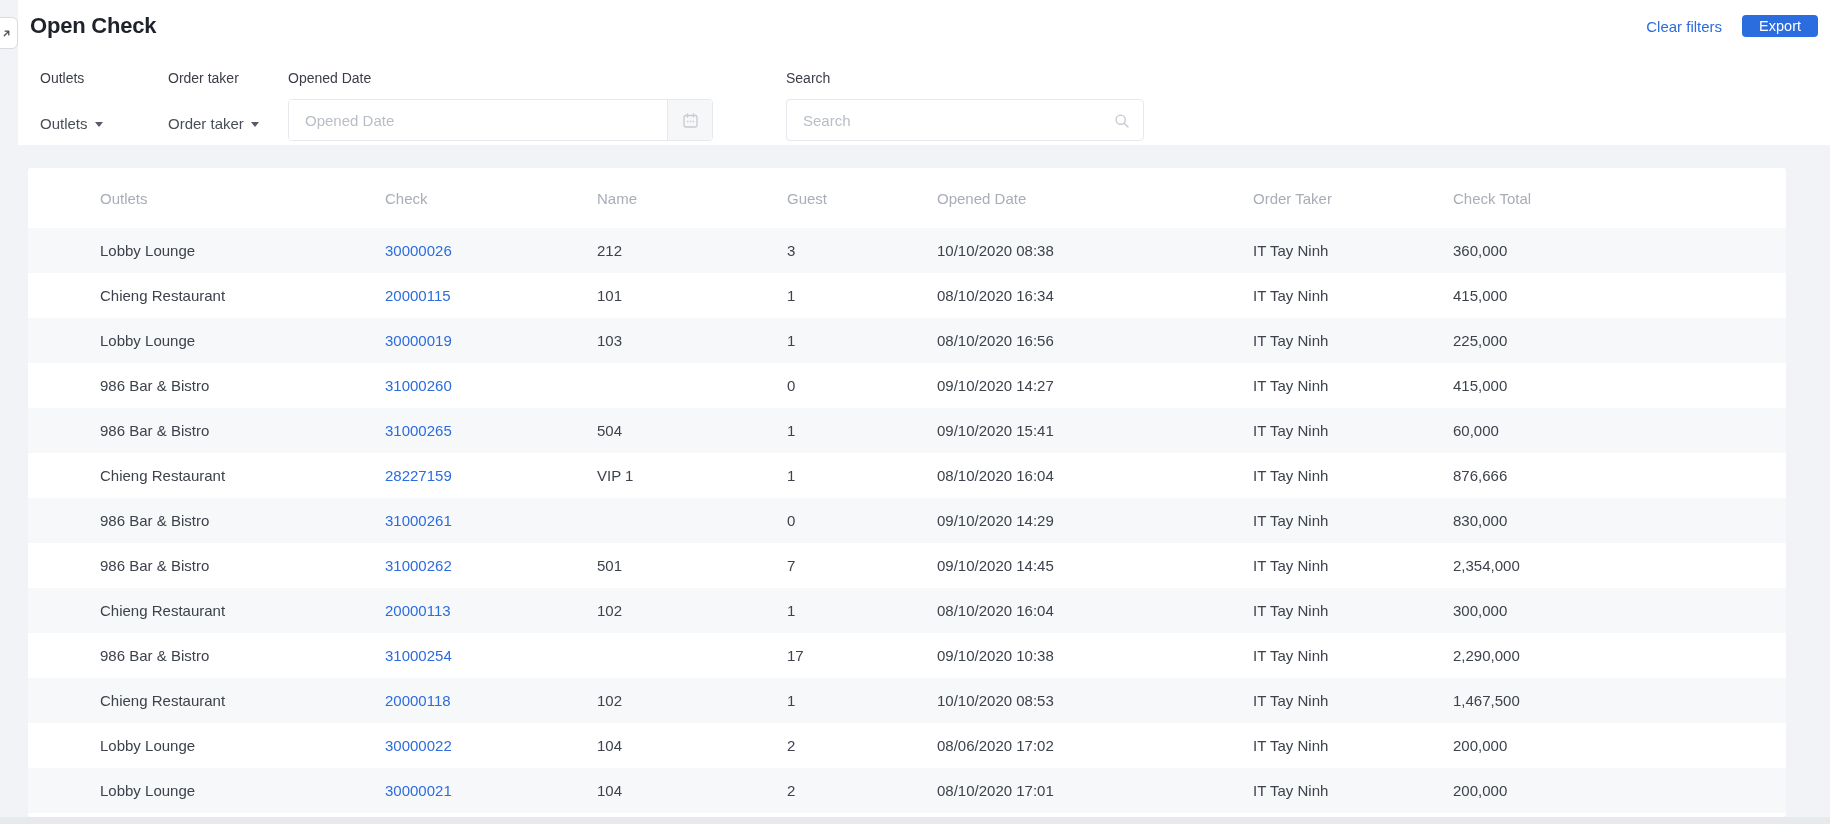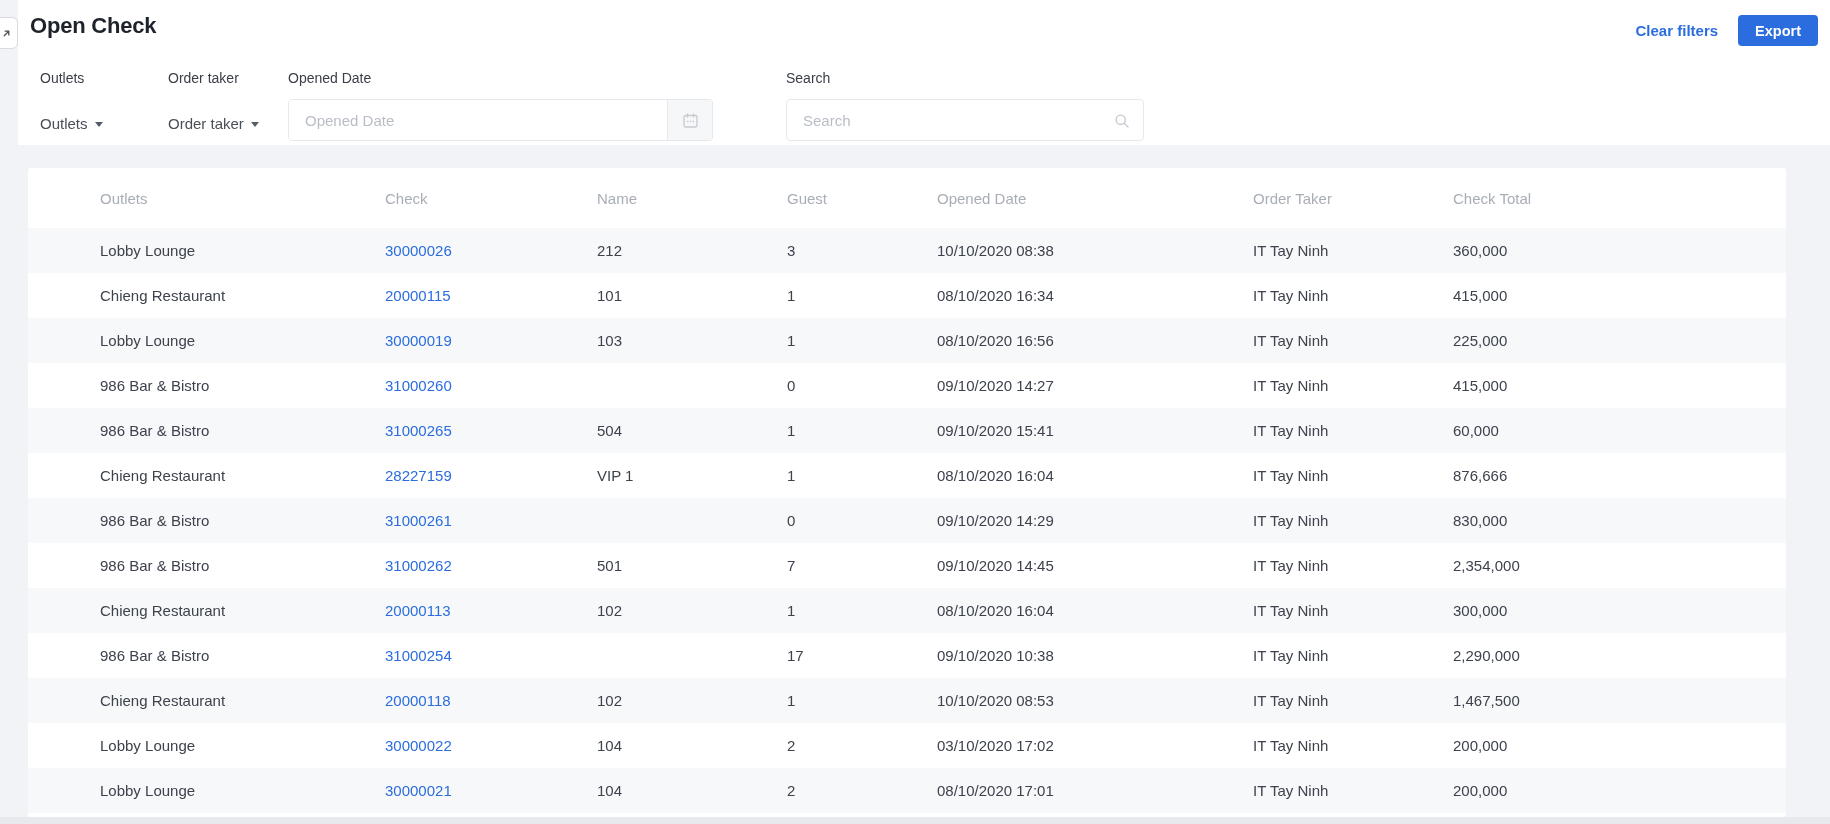--- a/index.html
+++ b/index.html
@@ -29,26 +29,25 @@
     display:flex;align-items:center;justify-content:flex-end;padding-right:5px;
     cursor:pointer;z-index:5;
   }
   .page-title{
     position:absolute;left:30px;top:13px;
     font-size:22px;font-weight:700;color:#1e222a;letter-spacing:-0.2px;
   }
   .header-actions{
     position:absolute;right:12px;top:15px;display:flex;align-items:center;gap:20px;
   }
-  .clear-filters{color:var(--accent);font-size:15px;cursor:pointer;font-weight:bold;}
+  .clear-filters{color:var(--accent);font-size:15px;cursor:pointer;}
   .export-button{
     background:var(--accent);color:#ffffff;font-size:14.5px;
-    border:none;border-radius:4px;height:31px;padding:0 17px;cursor:pointer;
+    border:none;border-radius:4px;height:22px;padding:0 17px;cursor:pointer;
     font-family:"Liberation Sans", sans-serif;
-    font-weight:bold;
   }
   
   .filter-group{position:absolute;top:70px;}
   .filter-label{font-size:14px;color:var(--label-text);display:block;}
   .fg-outlets{left:40px;}
   .fg-order-taker{left:168px;}
   .fg-opened-date{left:288px;}
   .fg-search{left:786px;}
   .dropdown{
     margin-top:16px;height:42px;display:flex;align-items:center;gap:7px;
@@ -303,21 +302,21 @@
     <td>10/10/2020 08:53</td>
     <td>IT Tay Ninh</td>
     <td class="c-total">1,467,500</td>
   </tr>
 
   <tr class="row-even">
     <td>Lobby Lounge</td>
     <td><a class="check-link">30000022</a></td>
     <td>104</td>
     <td>2</td>
-    <td>03/10/2020 17:02</td>
+    <td>08/06/2020 17:02</td>
     <td>IT Tay Ninh</td>
     <td class="c-total">200,000</td>
   </tr>
 
   <tr class="row-odd">
     <td>Lobby Lounge</td>
     <td><a class="check-link">30000021</a></td>
     <td>104</td>
     <td>2</td>
     <td>08/10/2020 17:01</td>

